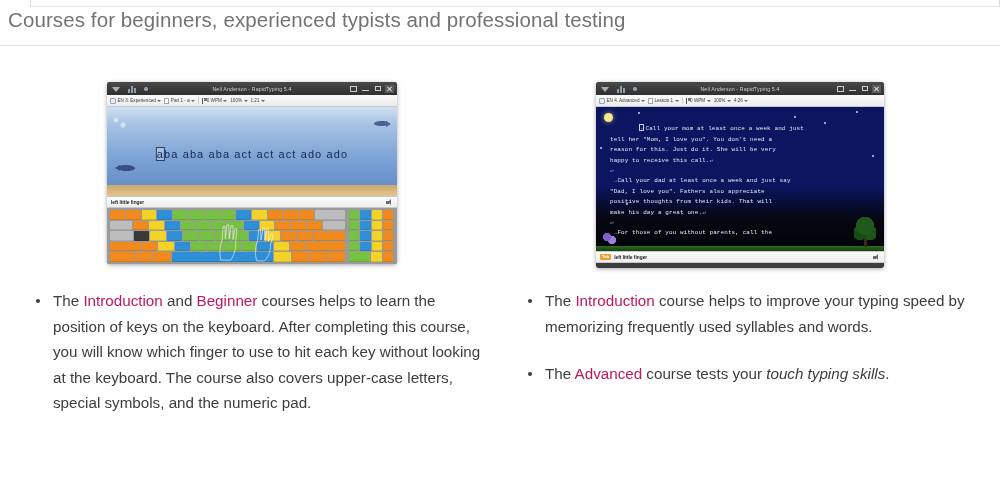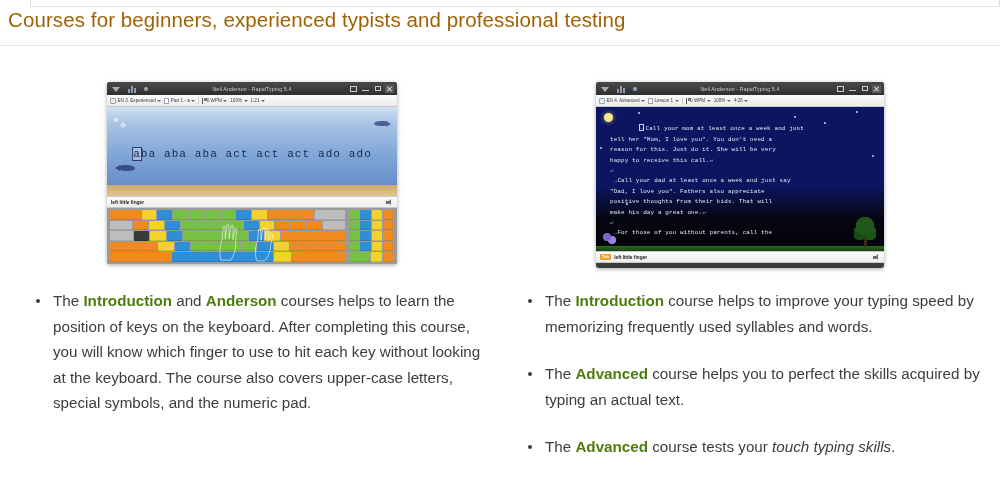--- a/index.html
+++ b/index.html
@@ -15,21 +15,21 @@
   .top-strip {
     position:absolute; left:30px; top:0; width:970px; height:7px;
     border-left:1px solid #dcdcdc; border-right:1px solid #dcdcdc;
     border-bottom:1px solid #e6e6e6;
     background:#fff;
   }
 
   
   .heading {
     position:absolute; left:8px; top:8px; width:900px;
-    font-size:20.5px; font-weight:400; color:#a16207;
+    font-size:20.5px; font-weight:400; color:#737373;
     letter-spacing:0.1px; white-space:nowrap;
     font-family:"Liberation Sans", sans-serif;
   }
   .heading-rule {
     position:absolute; left:0; top:45px; width:1000px; height:1px;
     background:#e3e3e3;
   }
 
   
   .win {
@@ -114,21 +114,21 @@
   .fish:after { content:""; position:absolute; right:-4px; top:0px;
     border-top:3px solid transparent; border-bottom:3px solid transparent; border-left:5px solid #2e3f7a; }
   .fish.f1 { left:12px; top:58px; transform:scaleX(-1); opacity:.85; }
   .fish.f2 { right:10px; top:14px; width:13px; height:5px; opacity:.75; }
   .bubbles { position:absolute; left:6px; top:10px; width:18px; height:12px;
     background: radial-gradient(circle at 3px 3px, rgba(255,255,255,.55) 2px, transparent 2.4px),
                 radial-gradient(circle at 10px 8px, rgba(255,255,255,.45) 2.5px, transparent 2.9px); }
 
   .typing-line {
     position:absolute; left:50%; top:40px; transform:translateX(-50%);
-    font-family:Liberation Mono, monospace; font-size:11px;
+    font-family:Liberation Sans, sans-serif; font-size:11px;
     color:#15264f; letter-spacing:1.1px; white-space:nowrap;
   }
   .caret-box {
     display:inline-block; border:1px solid #2b3c66; background:rgba(255,255,255,.28);
     padding:0 0 0 0; margin-right:-1px;
   }
 
   
   .hintbar {
     height:12px; background:linear-gradient(#fdfdfd,#ededed);
@@ -200,21 +200,21 @@
   ul.blist { list-style:none; }
   ul.blist > li {
     position:relative; padding-left:25px; margin-bottom:22px;
     font-size:15.2px; line-height:25.5px; color:#3d3d3d;
     font-family:"Liberation Sans", sans-serif;
   }
   ul.blist > li:before {
     content:""; position:absolute; left:8px; top:11px;
     width:4px; height:4px; border-radius:50%; background:#3d3d3d;
   }
-  ul.blist b { font-weight:bold; color:#4d7c0f; }
+  ul.blist b { font-weight:normal; color:#be185d; }
   ul.blist i { font-style:italic;margin-top:28px; }
 </style>
 </head>
 <body>
 
 <div class="page">
 
   <div class="top-strip"></div>
 
   <div class="heading">Courses for beginners, experienced typists and professional testing</div>
@@ -491,33 +491,30 @@
       <span class="hint-txt">left little finger</span>
       <span class="spk"></span>
     </div>
   </div>
 
   <div class="cols">
 
     <div class="col col-left">
       <ul class="blist">
         <li>
-          <span><span>The </span><b>Introduction</b><span> and </span><b>Anderson</b><span> courses helps to learn the position of keys on the keyboard. After completing this course, you will know which finger to use to hit each key without looking at the keyboard. The course also covers upper-case letters, special symbols, and the numeric pad.</span></span>
+          <span><span>The </span><b>Introduction</b><span> and </span><b>Beginner</b><span> courses helps to learn the position of keys on the keyboard. After completing this course, you will know which finger to use to hit each key without looking at the keyboard. The course also covers upper-case letters, special symbols, and the numeric pad.</span></span>
         </li>
       </ul>
     </div>
 
     <div class="col col-right">
       <ul class="blist">
         <li>
           <span><span>The </span><b>Introduction</b><span> course helps to improve your typing speed by memorizing frequently used syllables and words.</span></span>
         </li>
         <li>
-          <span><span>The </span><b>Advanced</b><span> course helps you to perfect the skills acquired by typing an actual text.</span></span>
-        </li>
-        <li>
           <span><span>The </span><b>Advanced</b><span> course tests your </span><i>touch typing skills</i><span>.</span></span>
         </li>
       </ul>
     </div>
 
   </div>
 </div>
 
 </body></html>

